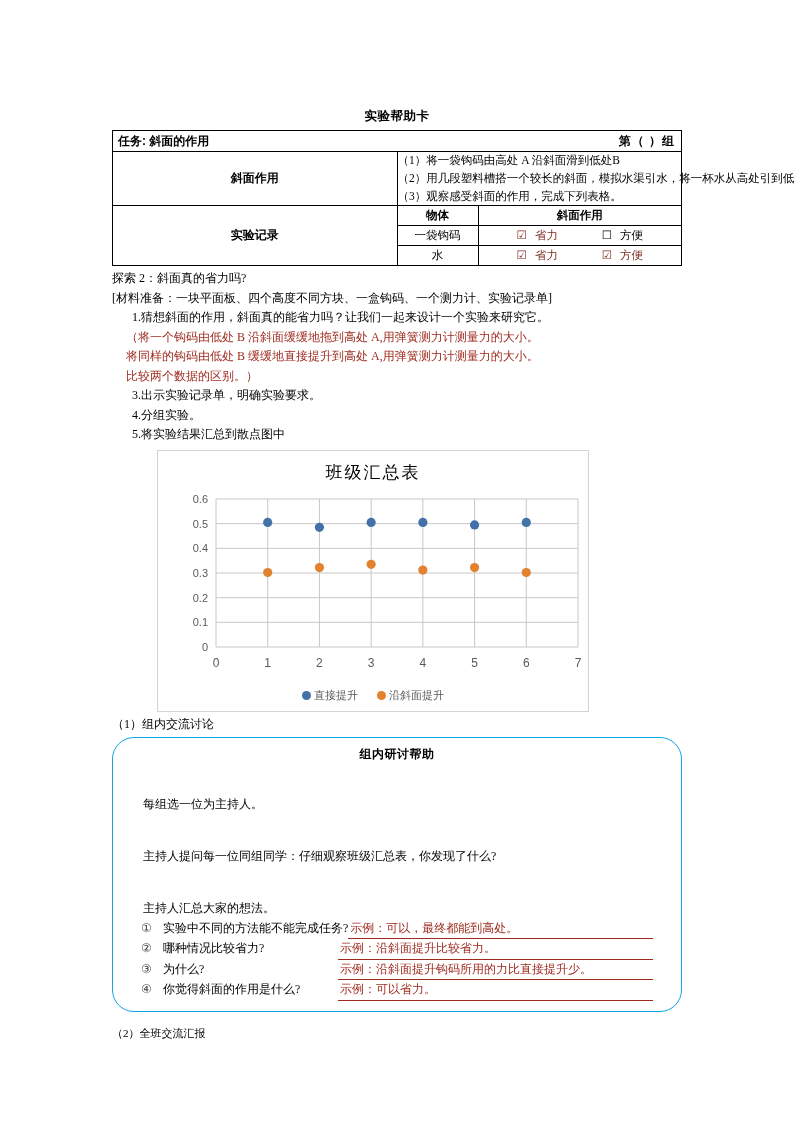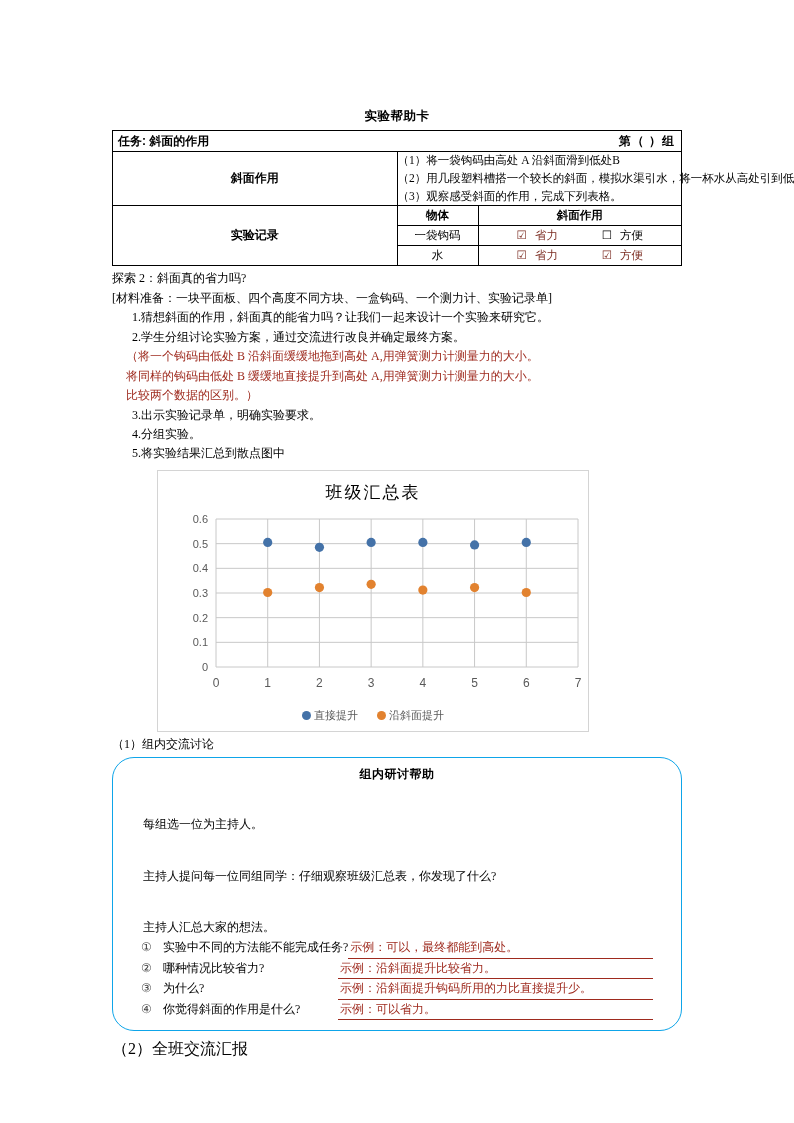--- a/index.html
+++ b/index.html
@@ -194,21 +194,21 @@
   .qtext { flex: 0 0 auto; }
   .qans {
     color: #9e2a1e;
     border-bottom: 1px solid #9e2a1e;
     flex: 1 1 auto;
     margin-right: 28px;
     padding-left: 2px;
   }
   .q1 .qtext { flex: 0 0 auto; }
   .qfixed { width: 175px; flex: 0 0 175px; }
-  .tail-line { font-size: 16px; margin-top: 8px; }
+  .tail-line { font-size: 11px; margin-top: 14px; }
 </style>
 </head>
 <body>
 
 <div class="page">
   <div class="content">
 
     <div class="doc-title">实验帮助卡</div>
 
     <table class="helper">
@@ -260,21 +260,20 @@
               </table>
         </td>
       </tr>
     </tbody>
       </table>
 
     <div class="para">
       <span class="l">探索 2：斜面真的省力吗?</span>
       <span class="l">[材料准备：一块平面板、四个高度不同方块、一盒钩码、一个测力计、实验记录单]</span>
       <span class="l indent1">1.猜想斜面的作用，斜面真的能省力吗？让我们一起来设计一个实验来研究它。</span>
-      <span class="l indent1">2.学生分组讨论实验方案，通过交流进行改良并确定最终方案。</span>
       <span class="l indent-red red">（将一个钩码由低处 B 沿斜面缓缓地拖到高处 A,用弹簧测力计测量力的大小。</span>
       <span class="l indent-red red">将同样的钩码由低处 B 缓缓地直接提升到高处 A,用弹簧测力计测量力的大小。</span>
       <span class="l indent-red red">比较两个数据的区别。）</span>
       <span class="l indent1">3.出示实验记录单，明确实验要求。</span>
       <span class="l indent1">4.分组实验。</span>
       <span class="l indent1">5.将实验结果汇总到散点图中</span>
     </div>
 
     <div class="chart-wrap">
       <div class="chart-title">班级汇总表</div>

